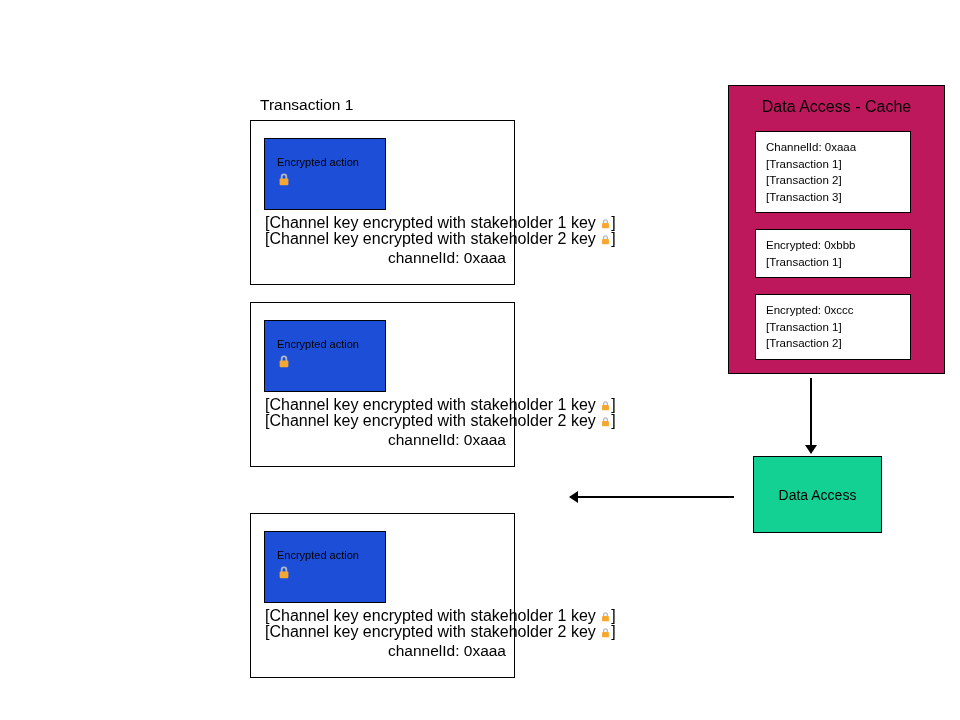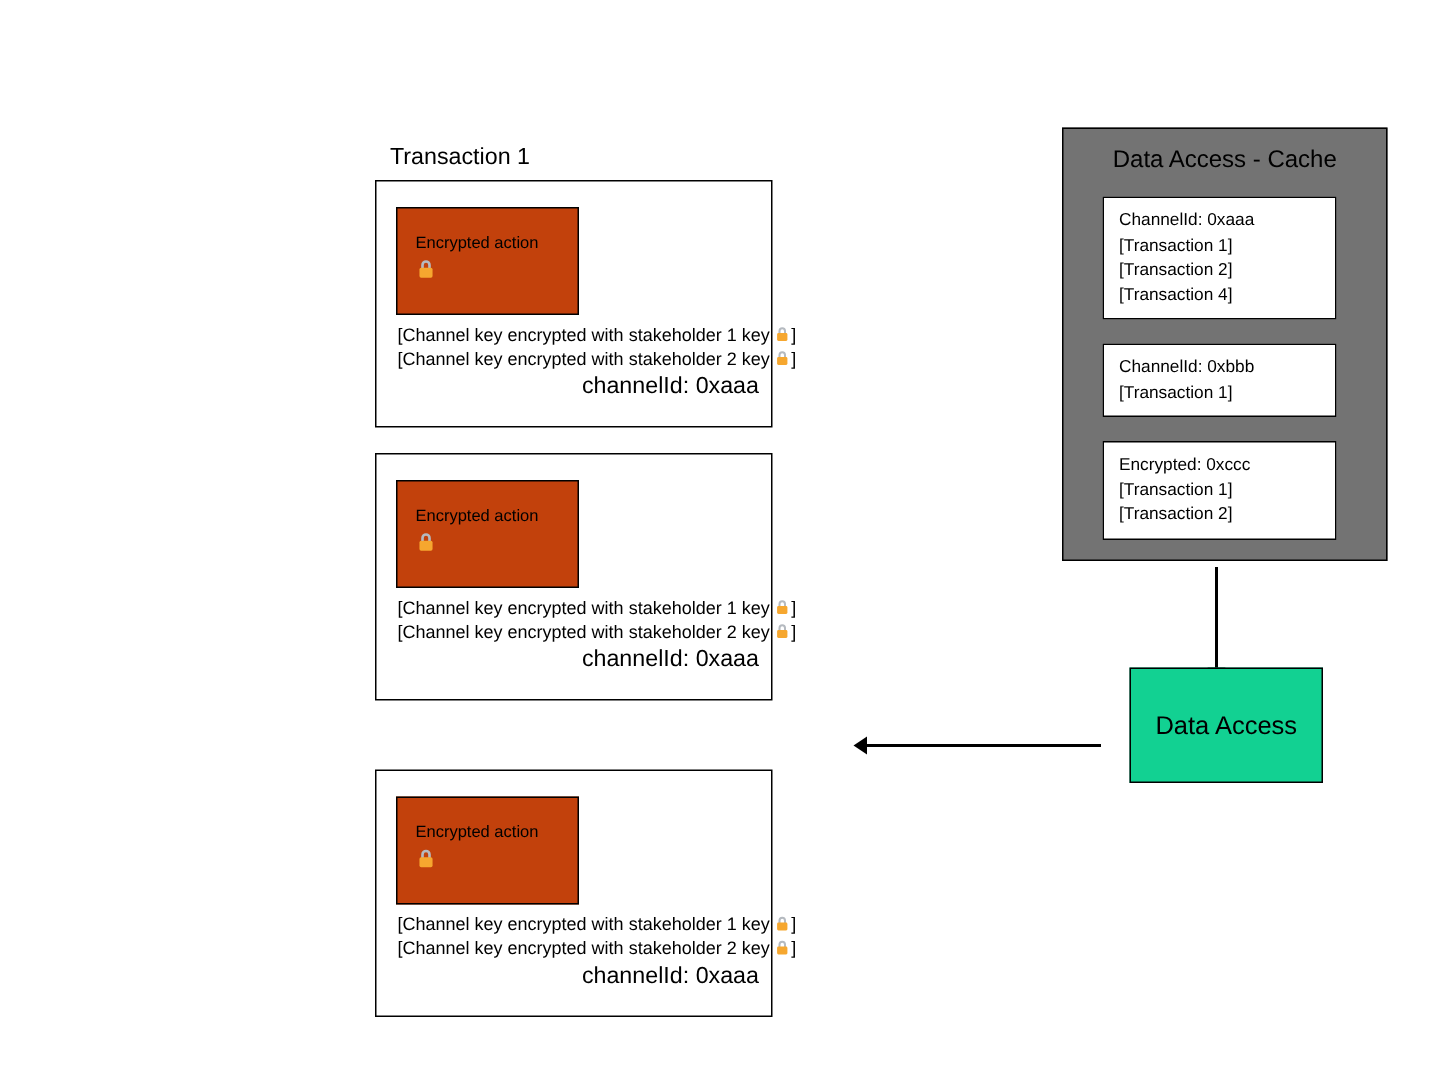--- a/index.html
+++ b/index.html
@@ -4,35 +4,35 @@
 <style>
   html,body{margin:0;padding:0;background:#fff;}
   #canvas{
     position:relative;width:960px;height:720px;background:#fff;overflow:hidden;
     font-family:"Liberation Sans","DejaVu Sans",sans-serif;color:#000;
   }
   
   .txn{position:absolute;left:250px;width:265px;}
   .txn-title{font-size:15.5px;line-height:30px;margin-left:10px;}
   .txn-box{position:relative;width:263px;height:163px;border:1px solid #000;background:#fff;}
-  .enc-box{position:absolute;left:13px;top:17px;width:120px;height:70px;border:1px solid #000;background:#c2410c;}
+  .enc-box{position:absolute;left:13px;top:17px;width:120px;height:70px;border:1px solid #000;background:#1d4ed8;}
   .enc-label{position:absolute;left:12px;top:17px;font-size:11px;}
   .enc-lock{position:absolute;left:12px;top:33px;}
-  .key-lines{position:absolute;left:14px;top:94px;font-size:12px;line-height:16px;white-space:nowrap;}
+  .key-lines{position:absolute;left:14px;top:94px;font-size:16px;line-height:16px;white-space:nowrap;}
   .key-line .lock-sm svg{vertical-align:-1px;}
   .chan-id{position:absolute;right:8px;top:128px;font-size:15.5px;}
   
   #cache{position:absolute;left:708px;top:85px;width:215px;height:287px;border:1px solid #000;}
   #cache .cache-title{text-align:center;font-size:16px;margin-top:12px;}
   .cache-card{position:absolute;left:26px;width:134px;border:1px solid #000;background:#fff;
     font-size:11.5px;line-height:16.5px;padding:7px 10px;}
   .cache-card div{white-space:nowrap;}
   
-  #data-access{position:absolute;left:753px;top:445px;width:127px;height:75px;border:1px solid #000;
-    display:flex;align-items:center;justify-content:center;font-size:17px;}
+  #data-access{position:absolute;left:753px;top:456px;width:127px;height:75px;border:1px solid #000;
+    display:flex;align-items:center;justify-content:center;font-size:14px;}
   
   .arrow-line{position:absolute;background:#000;}
   .arrow-head{position:absolute;width:0;height:0;}
   #arrow-down-line{left:810px;top:378px;width:1.5px;height:68px;}
   #arrow-down-head{left:805px;top:445px;border-left:6px solid transparent;border-right:6px solid transparent;border-top:9px solid #000;}
   #arrow-left-line{left:577px;top:496px;width:157px;height:1.5px;}
   #arrow-left-head{left:569px;top:491px;border-top:6px solid transparent;border-bottom:6px solid transparent;border-right:9px solid #000;}
   .lock svg{display:inline-block;}
 </style>
 </head>
@@ -121,30 +121,30 @@
           <span>[Channel key encrypted with stakeholder 2 key </span><span class="lock lock-sm"><svg width="11" height="11" viewBox="0 0 24 24">
                 <path d="M8 12 V8 a4 4 0 0 1 8 0 v4" fill="none" stroke-width="3" stroke="#b5bac0"></path>
                 <rect x="4.5" y="11" width="15" height="11.5" rx="2" fill="#f6a72f"></rect>
               </svg></span><span>]</span>
         </div>
       </div>
       <div class="chan-id">channelId: 0xaaa</div>
     </div>
   </div>
 
-  <div id="cache" style="background: #737373;">
+  <div id="cache" style="background: #be185d; margin-left: 20px;">
     <div class="cache-title">Data Access - Cache</div>
     <div class="cache-card" style="top:45px">
       <div>ChannelId: 0xaaa</div>
       <div>[Transaction 1]</div>
       <div>[Transaction 2]</div>
-      <div>[Transaction 4]</div>
+      <div>[Transaction 3]</div>
     </div>
     <div class="cache-card" style="top:143px">
-      <div>ChannelId: 0xbbb</div>
+      <div>Encrypted: 0xbbb</div>
       <div>[Transaction 1]</div>
     </div>
     <div class="cache-card" style="top:208px">
       <div>Encrypted: 0xccc</div>
       <div>[Transaction 1]</div>
       <div>[Transaction 2]</div>
     </div>
   </div>
 
   <div class="arrow-line" id="arrow-down-line"></div>

